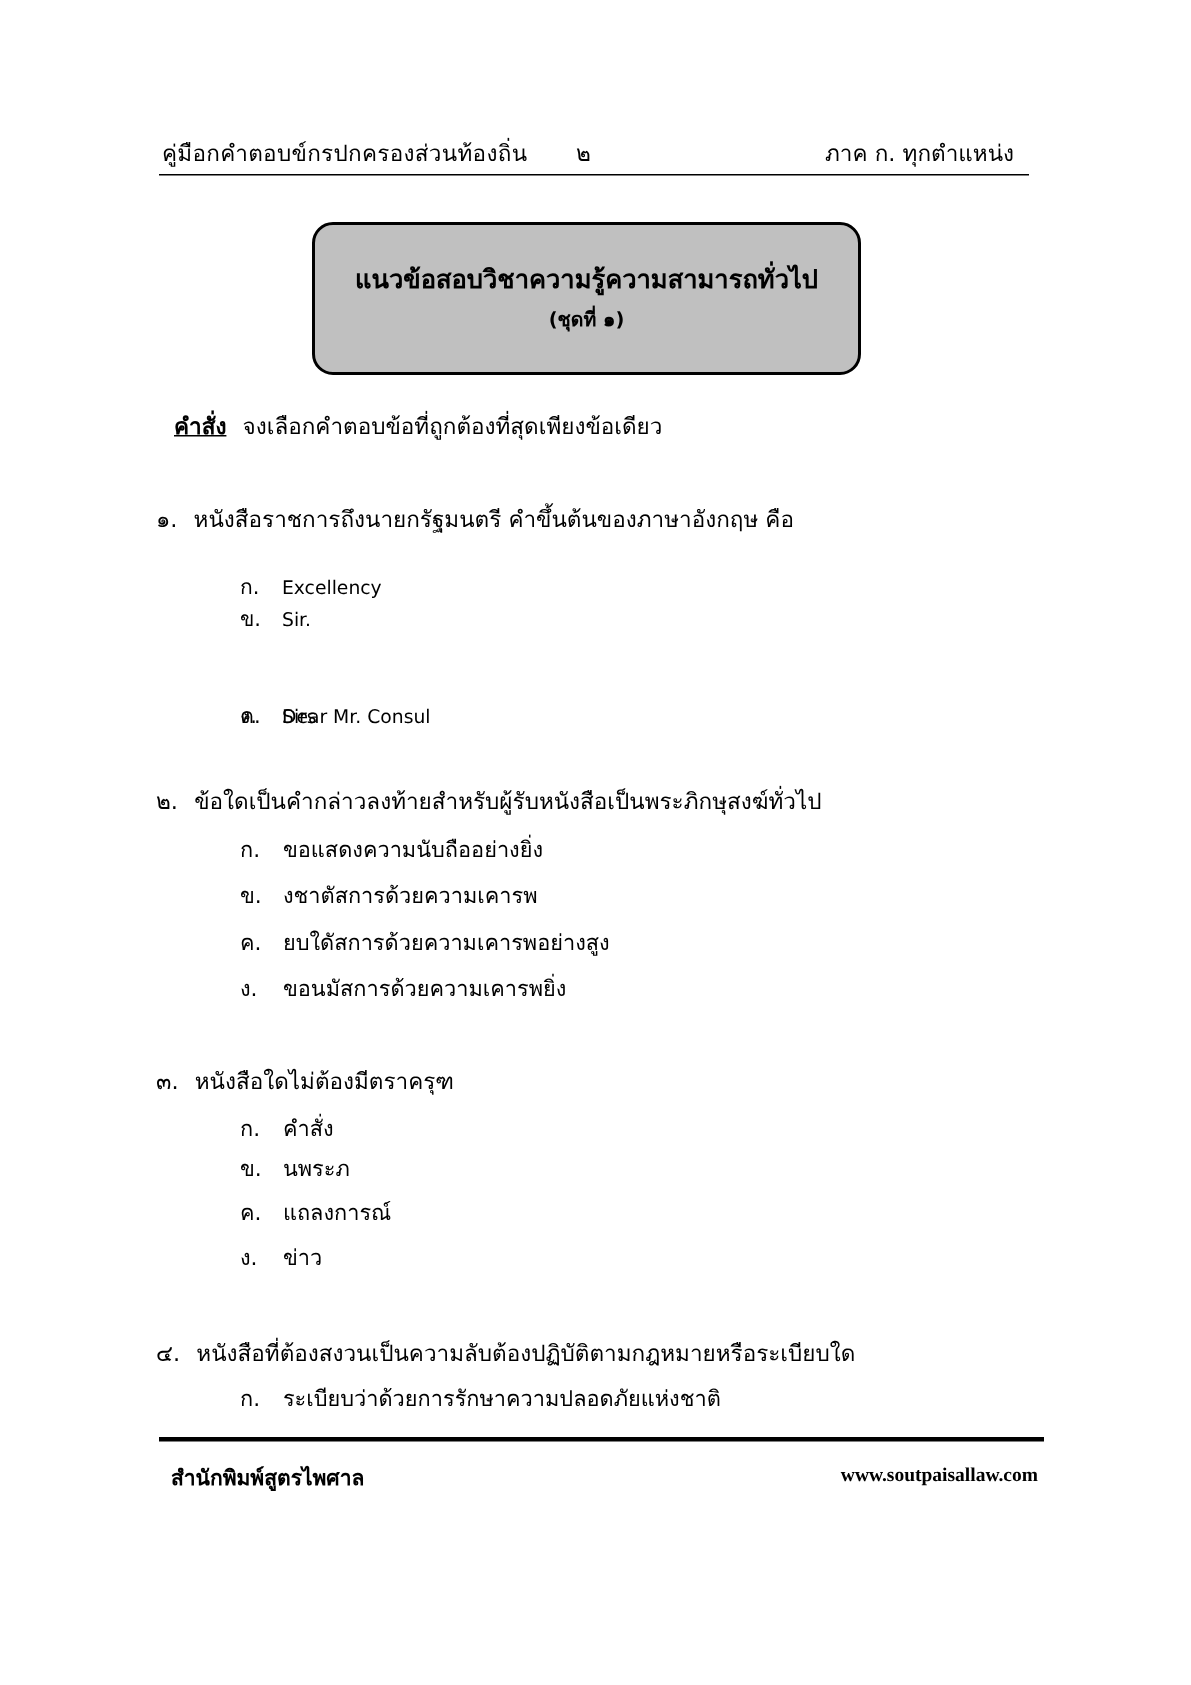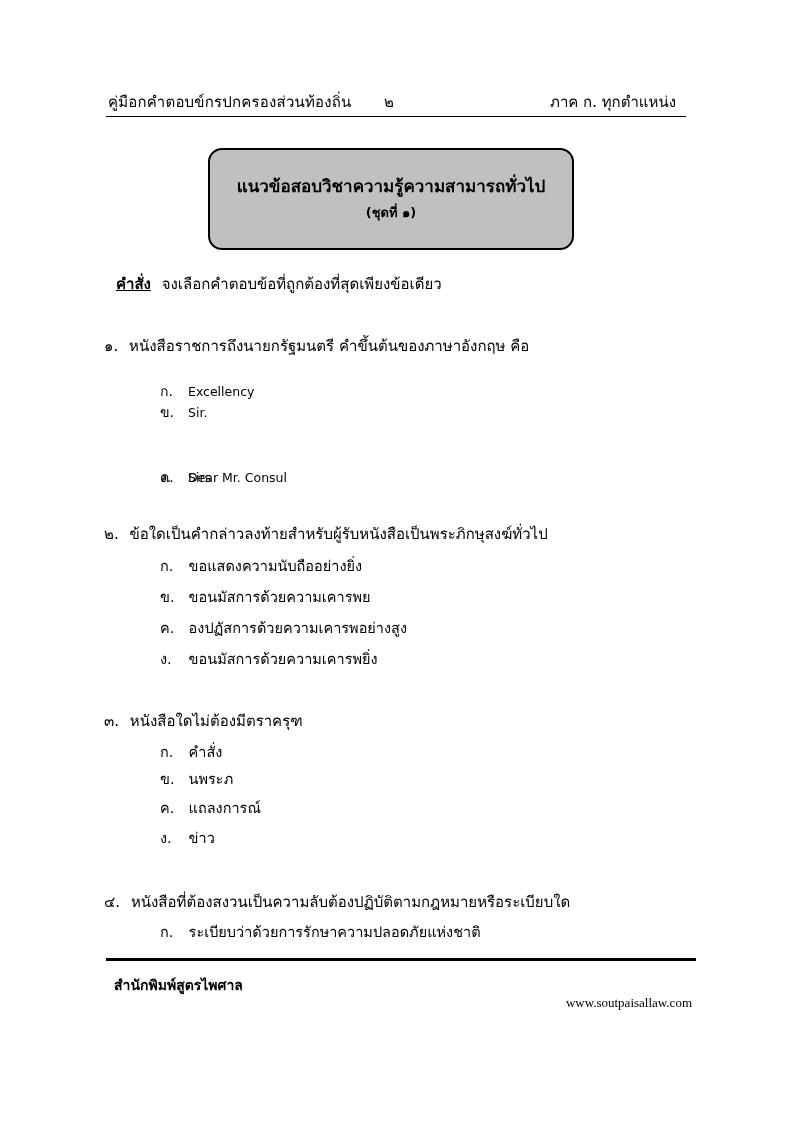--- a/index.html
+++ b/index.html
@@ -108,23 +108,22 @@
     top: 13px;
     font-size: 14px;
     font-weight: bold;
     font-family: "DejaVu Serif", "Liberation Serif", serif;
   }
   .ftr-right {
     position: absolute;
     right: 4px;
     top: 14px;
     font-size: 13px;
-    font-weight: normal;
+    font-weight: bold;
     font-family: "Liberation Serif", "DejaVu Serif", serif;
-    margin-top: 20px;
   }
 </style>
 </head>
 <body>
 
 <div class="page-header">
   <span class="hdr-left">คู่มือกคำตอบข์กรปกครองส่วนท้องถิ่น</span>
   <span class="hdr-num">๒</span>
   <span class="hdr-right">ภาค ก. ทุกตำแหน่ง</span>
 </div>
@@ -163,25 +162,25 @@
 <div class="question" style="top:522px;">
   <span class="q-num">๒.</span>
   <span>ข้อใดเป็นคำกล่าวลงท้ายสำหรับผู้รับหนังสือเป็นพระภิกษุสงฆ์ทั่วไป</span>
 </div>
 <div class="choice" style="top:554px;">
   <span class="c-letter">ก.</span>
   <span>ขอแสดงความนับถืออย่างยิ่ง</span>
 </div>
 <div class="choice" style="top:585px;">
   <span class="c-letter">ข.</span>
-  <span>ขอนมัสการด้วยความเคารพย</span>
+  <span>งชาตัสการด้วยความเคารพ</span>
 </div>
 <div class="choice" style="top:616px;">
   <span class="c-letter">ค.</span>
-  <span>องปฏัสการด้วยความเคารพอย่างสูง</span>
+  <span>ยบใดัสการด้วยความเคารพอย่างสูง</span>
 </div>
 <div class="choice" style="top:647px;">
   <span class="c-letter">ง.</span>
   <span>ขอนมัสการด้วยความเคารพยิ่ง</span>
 </div>
 
 <div class="question" style="top:709px;">
   <span class="q-num">๓.</span>
   <span>หนังสือใดไม่ต้องมีตราครุฑ</span>
 </div>

